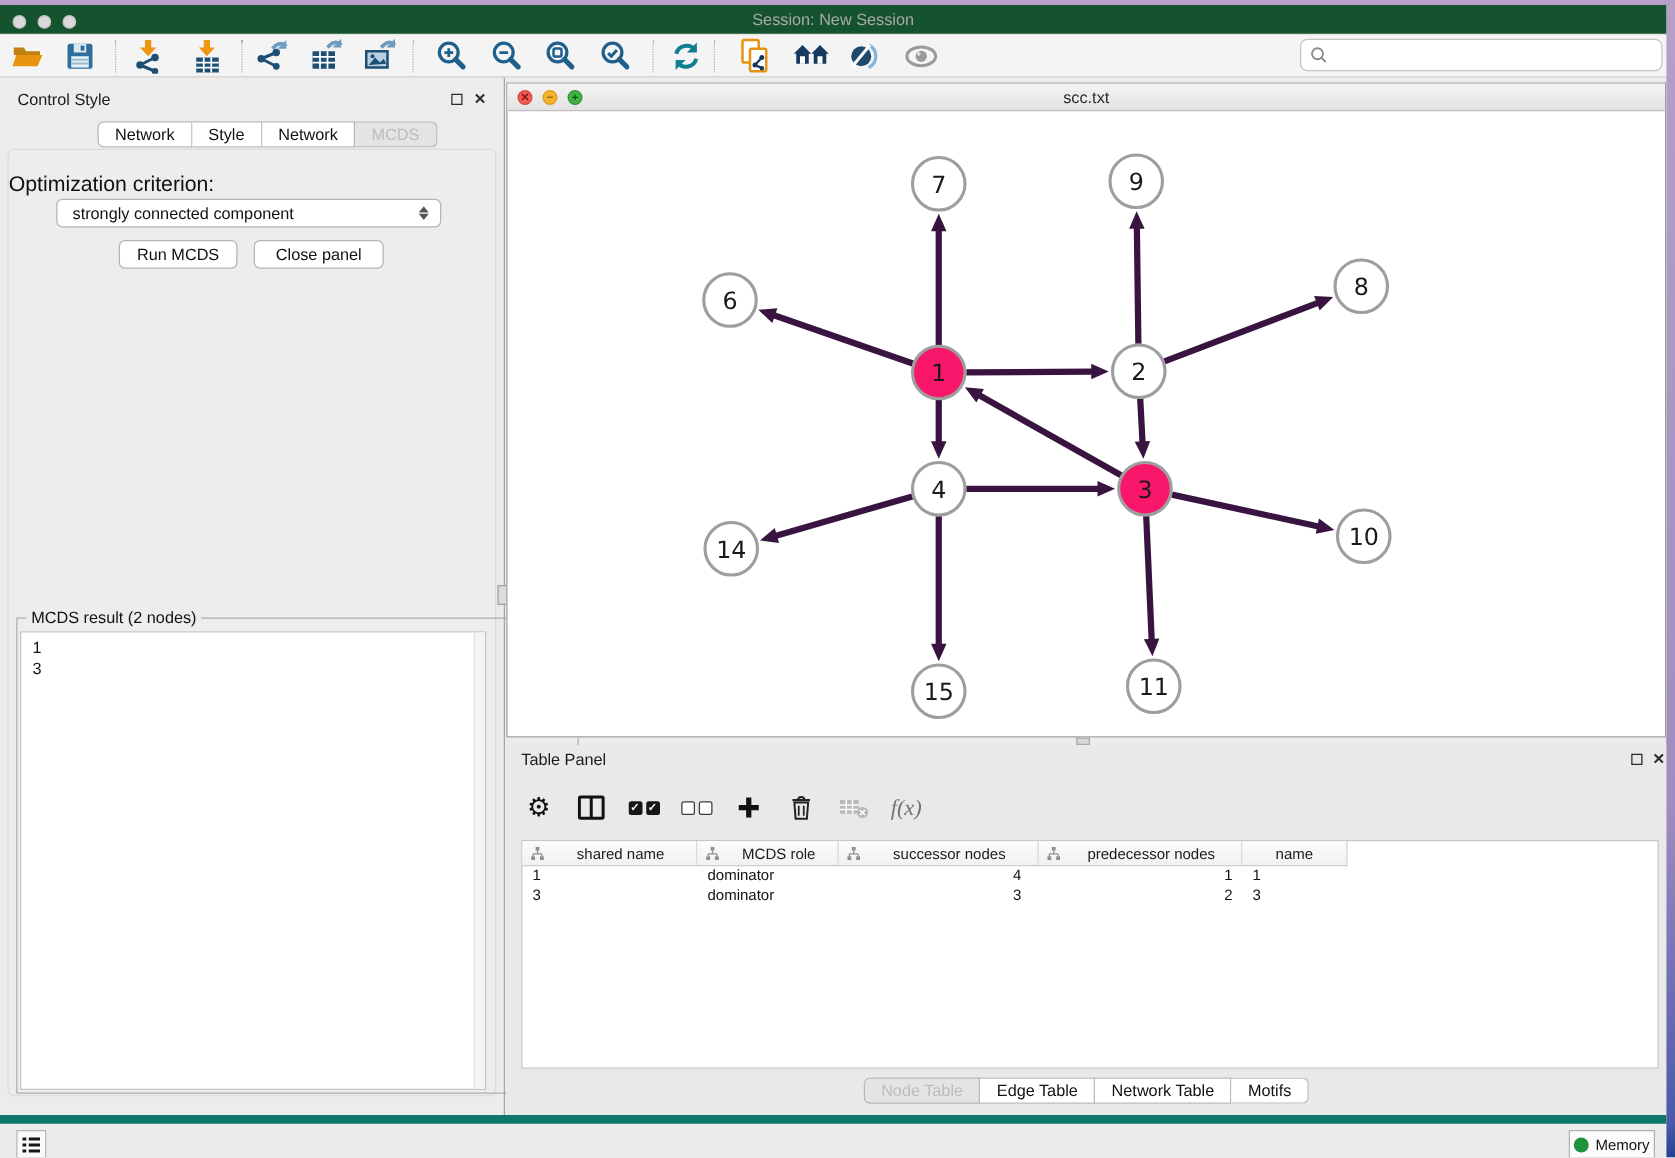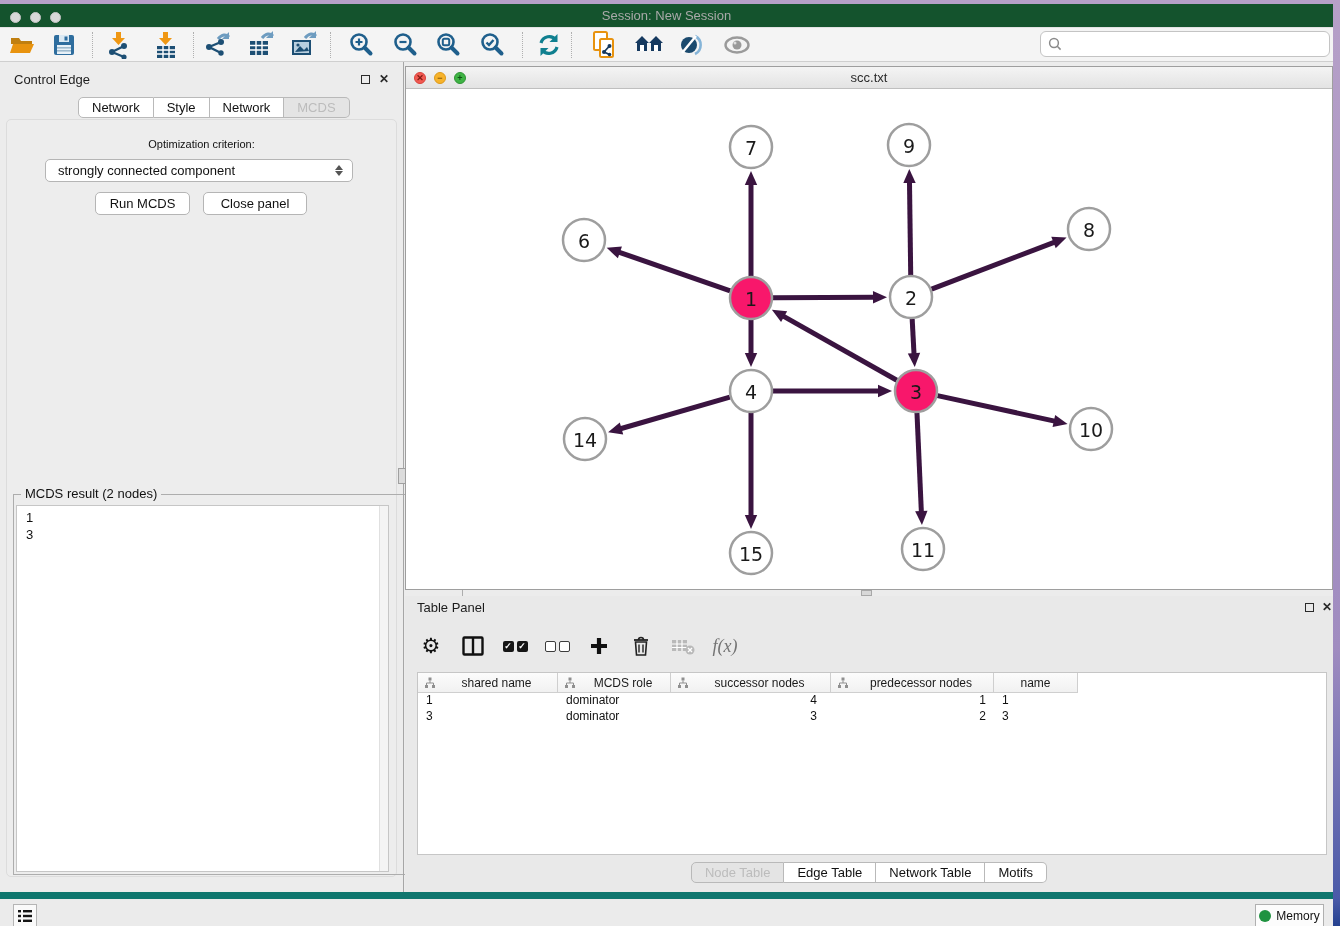--- a/index.html
+++ b/index.html
@@ -33,21 +33,21 @@
               font-size:12px; font-weight:bold; color:#2a2a2a; }
   .float-square { width:9px; height:9px; border:1.6px solid #2a2a2a; }
   .tabstrip { position:absolute; display:flex; }
   .tab { height:21px; line-height:19px; padding:0 13px; background:#fff; border:1px solid #b9b9b9;
          border-left:none; font-size:13px; color:#111; }
   .tab:first-child { border-left:1px solid #b9b9b9; border-radius:5px 0 0 5px; }
   .tab:last-child  { border-radius:0 5px 5px 0; }
   .tab.sel { background:#e4e4e4; color:#bcbcbc; }
   .cp-body { left:6px; top:119px; width:391px; height:758px; background:#ededed;
              border:1px solid #dcdcdc; border-radius:5px; }
-  .opt-label { position:absolute; left:0; top:18px; width:100%; text-align:center; font-size:11px; color:#111; }
+  .opt-label { position:absolute; left:0; top:18px; width:100%; text-align:left; font-size:17px; color:#111; }
   .cp-select { position:absolute; left:38px; top:39px; width:308px; height:23px; background:#fff;
                border:1px solid #b5b5b5; border-radius:5px; font-size:13px; color:#111;
                display:flex; align-items:center; padding-left:12px; }
   .stepper { position:absolute; right:6px; top:2px; width:14px; height:17px; display:flex; flex-direction:column;
              align-items:center; justify-content:center; gap:1px; }
   .tri-up  { width:0; height:0; border-left:4px solid transparent; border-right:4px solid transparent; border-bottom:5px solid #555; }
   .tri-dn  { width:0; height:0; border-left:4px solid transparent; border-right:4px solid transparent; border-top:5px solid #555; }
   .cp-btn { position:absolute; top:72px; height:23px; background:#fff; border:1px solid #b5b5b5; border-radius:5px;
             font-size:13px; color:#111; display:flex; align-items:center; justify-content:center; }
   .groupbox { position:absolute; left:6px; top:374px; width:450px; height:381px; border:1px solid #adadad; }
@@ -258,21 +258,21 @@
   <div class="searchbox">
     <svg width="14" height="14" viewBox="0 0 14 14">
         <circle cx="6" cy="6" r="4.4" stroke="#8a8a8a" stroke-width="1.5" fill="none"></circle>
         <path d="M9.3 9.3l3.3 3.3" stroke="#8a8a8a" stroke-width="1.5"></path>
       </svg>
     <input value="" style="">
   </div>
 </div>
 
 <div class="abs cp-header">
-  <span class="panel-title">Control Edge</span>
+  <span class="panel-title">Control Style</span>
   <span class="mini-btn" style="left:358px">
       <span class="float-square"></span>
     </span>
   <span class="mini-btn" style="left:377px">✕</span>
 </div>
 <div class="tabstrip abs" style="left:78px; top:97px;">
   <div class="tab">Network</div>
   <div class="tab">Style</div>
   <div class="tab">Network</div>
   <div class="tab sel">MCDS</div>

